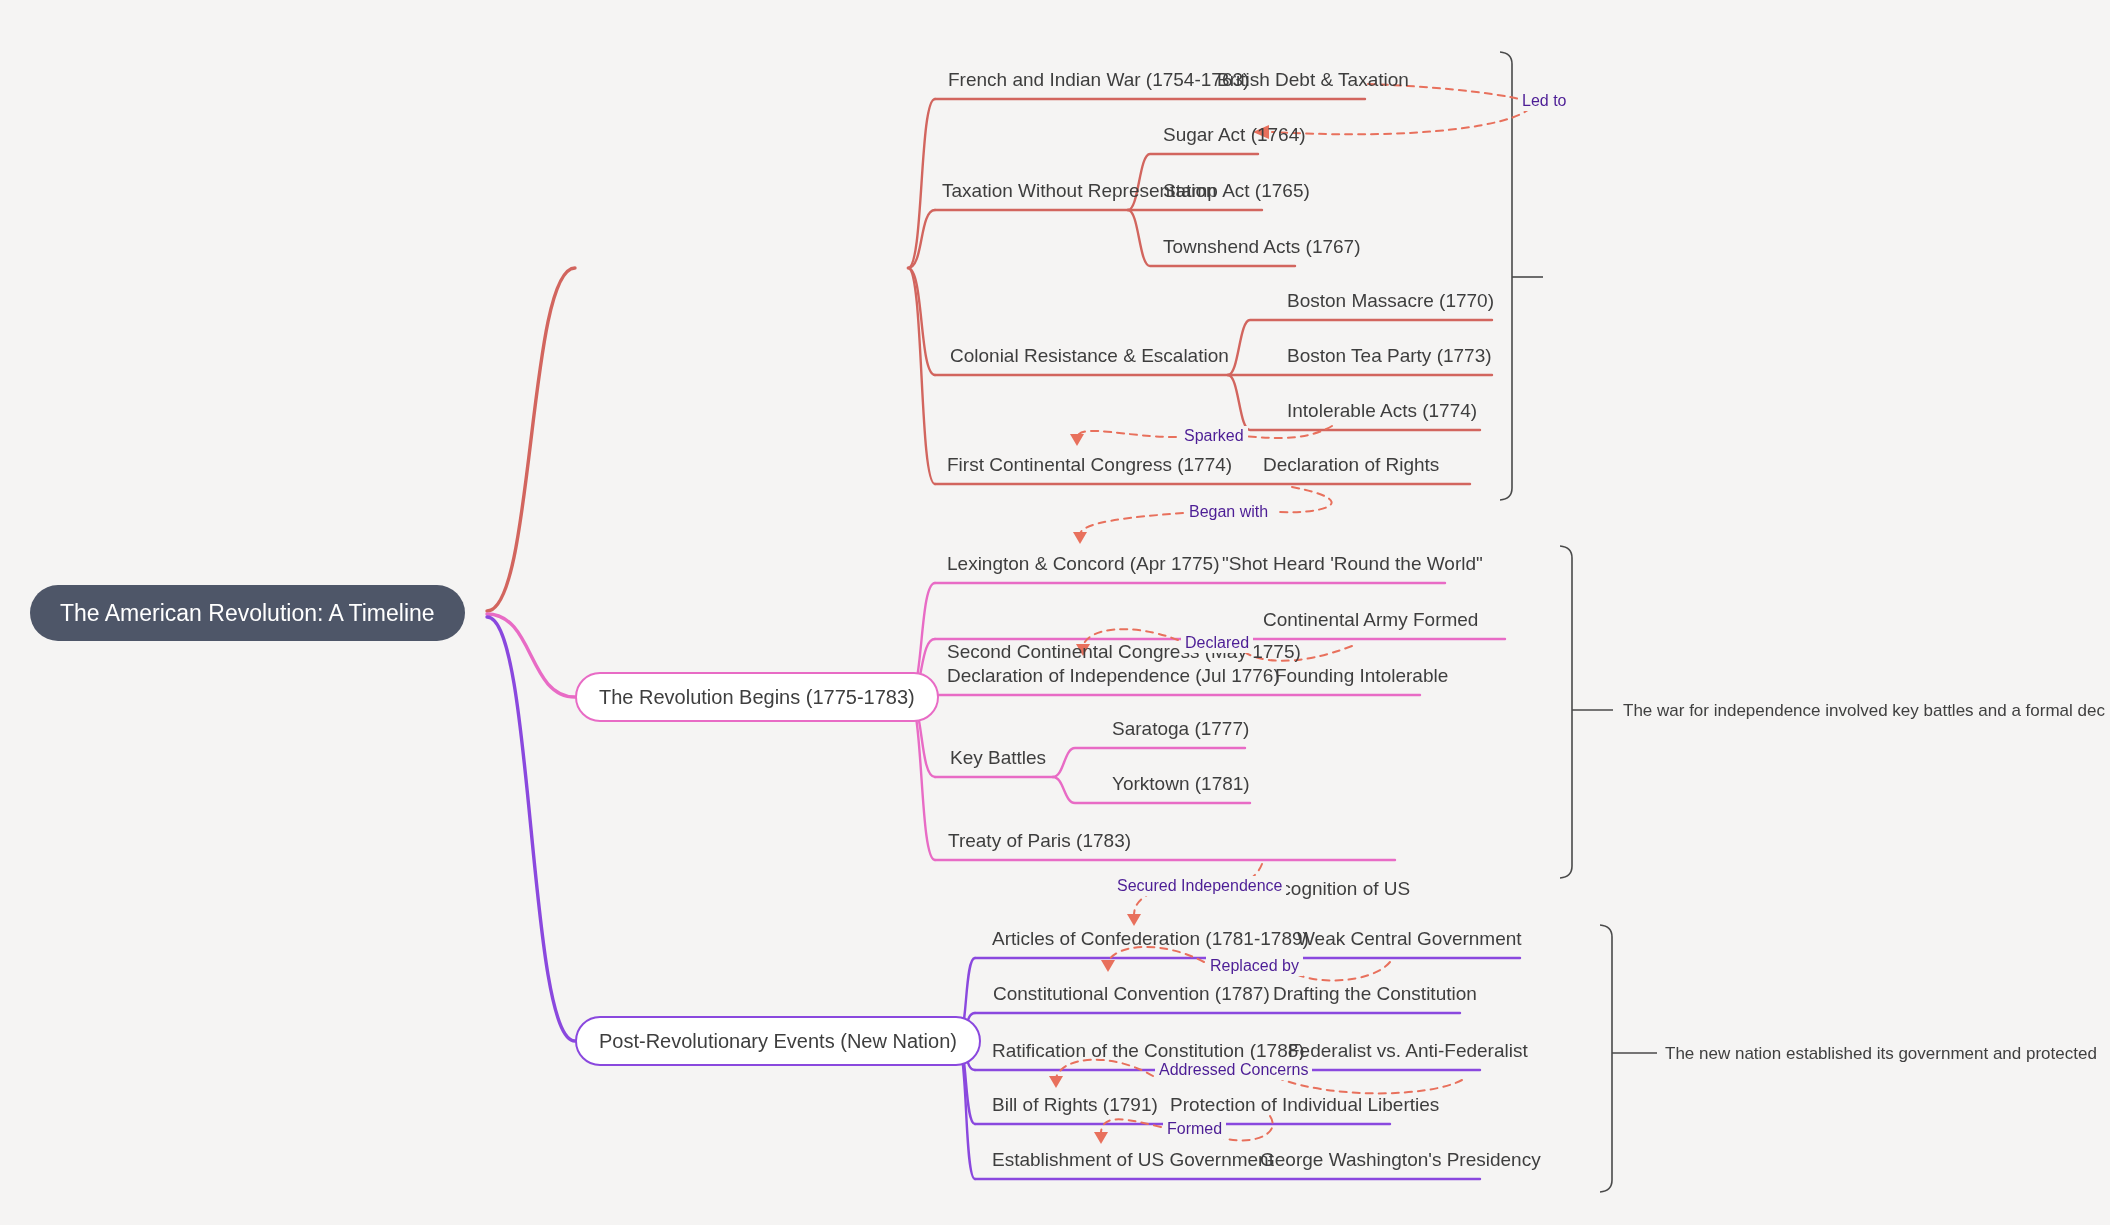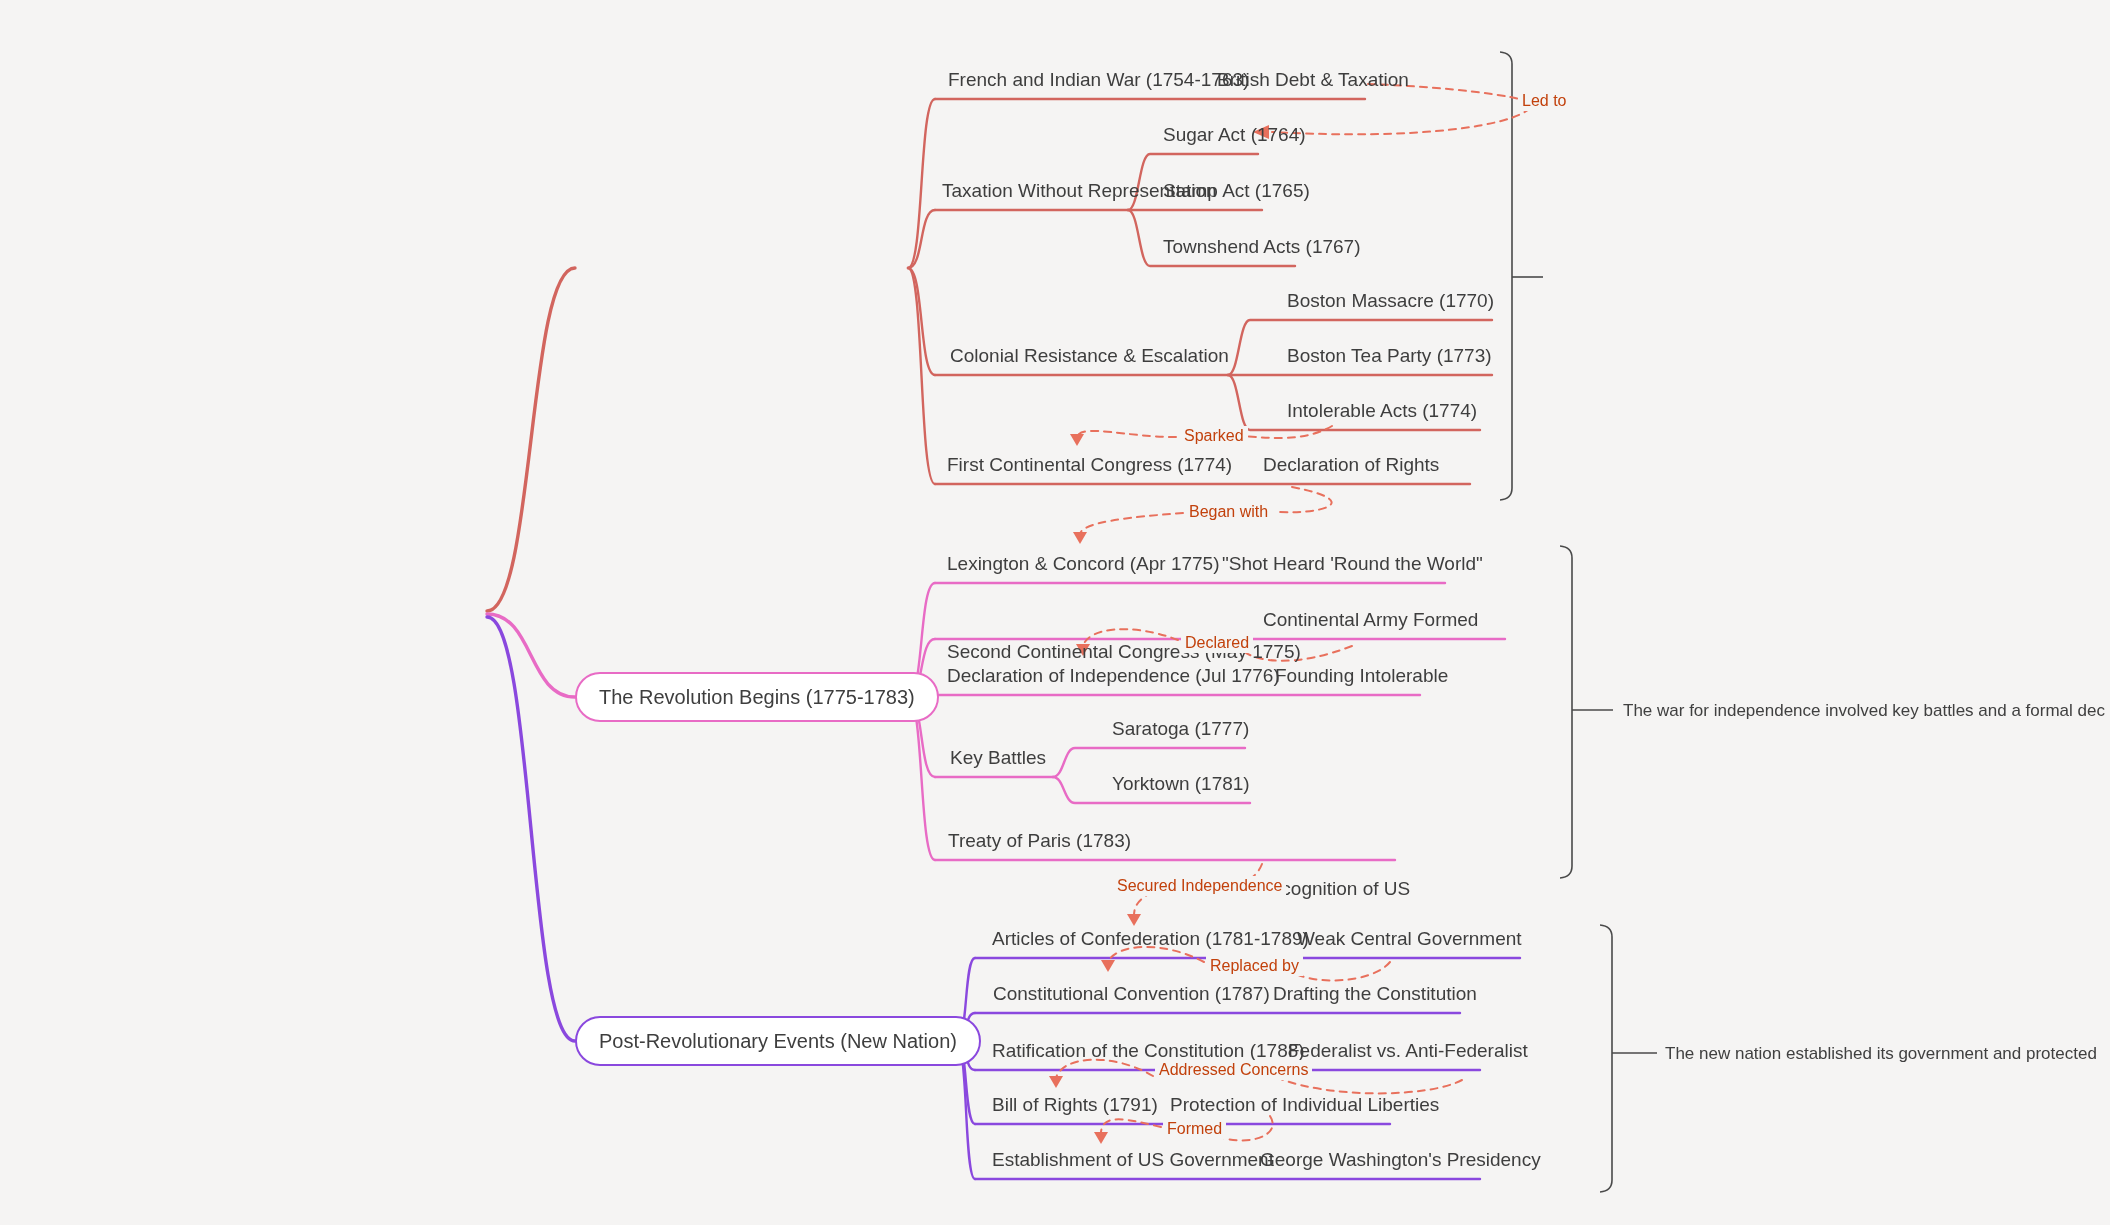--- a/index.html
+++ b/index.html
@@ -10,21 +10,21 @@
   }
   #stage{position:absolute;inset:0;width:2110px;height:1225px;}
   svg#wires{position:absolute;left:0;top:0;}
   .s1{stroke:var(--branch1);} .s2{stroke:var(--branch2);} .s3{stroke:var(--branch3);}
   .wire{fill:none;stroke-width:2.4;stroke-linecap:round;}
   .trunk{fill:none;stroke-width:3.4;stroke-linecap:round;}
   .dash{fill:none;stroke:var(--arrow);stroke-width:2;stroke-dasharray:7 6;stroke-linecap:round;}
   .ah{fill:var(--arrow);stroke:none;}
   .bracket{fill:none;stroke:var(--bracket);stroke-width:1.6;}
   .lbl{position:absolute;white-space:nowrap;font-size:19px;line-height:22px;color:var(--node-text);}
-  .rel{position:absolute;white-space:nowrap;font-size:16px;line-height:20px;color:#c2410c;
+  .rel{position:absolute;white-space:nowrap;font-size:16px;line-height:20px;color:#4c1d95;
        background:var(--canvas-bg,#f5f4f3);padding:0 4px;}
   .ann{position:absolute;white-space:nowrap;font-size:17px;line-height:21px;color:var(--annotation-text);}
   .pill{position:absolute;display:flex;align-items:center;justify-content:center;
         background:#ffffff;border-radius:26px;font-size:20px;color:var(--node-text);
         white-space:nowrap;padding:0 22px;height:50px;box-sizing:border-box;}
   .pill.b1{border:2.5px solid var(--branch1);}
   .pill.b2{border:2.5px solid var(--branch2);}
   .pill.b3{border:2.5px solid var(--branch3);}
   .root-pill{position:absolute;left:30px;top:585px;height:56px;padding:0 30px;
         display:flex;align-items:center;justify-content:center;
@@ -129,20 +129,21 @@
       <path class="dash" d="M 1462 1080 C 1428 1098 1330 1098 1281 1079"></path>
       <path class="dash" d="M 1153 1076 C 1112 1052 1062 1056 1056 1078"></path>
       <polygon class="ah" points="1049,1076 1063,1076 1056,1088"></polygon>
 
       <path class="dash" d="M 1270 1116 C 1284 1138 1240 1148 1213 1134"></path>
       <path class="dash" d="M 1161 1127 C 1130 1120 1103 1112 1101 1132"></path>
       <polygon class="ah" points="1094,1132 1108,1132 1101,1144"></polygon>
     </g>
   </svg>
 
+  <div class="root-pill">The American Revolution: A Timeline</div>
   <div class="pill b2" style="left:575px;top:672px;">The Revolution Begins (1775-1783)</div>
   <div class="pill b3" style="left:575px;top:1016px;">Post-Revolutionary Events (New Nation)</div>
 
   <div class="lbl" style="left:948px;top:69px;">French and Indian War (1754-1763)</div>
   <div class="lbl" style="left:1217px;top:69px;">British Debt &amp; Taxation</div>
   <div class="lbl" style="left:942px;top:180px;">Taxation Without Representation</div>
   <div class="lbl" style="left:1163px;top:124px;">Sugar Act (1764)</div>
   <div class="lbl" style="left:1163px;top:180px;">Stamp Act (1765)</div>
   <div class="lbl" style="left:1163px;top:236px;">Townshend Acts (1767)</div>
   <div class="lbl" style="left:950px;top:345px;">Colonial Resistance &amp; Escalation</div>

